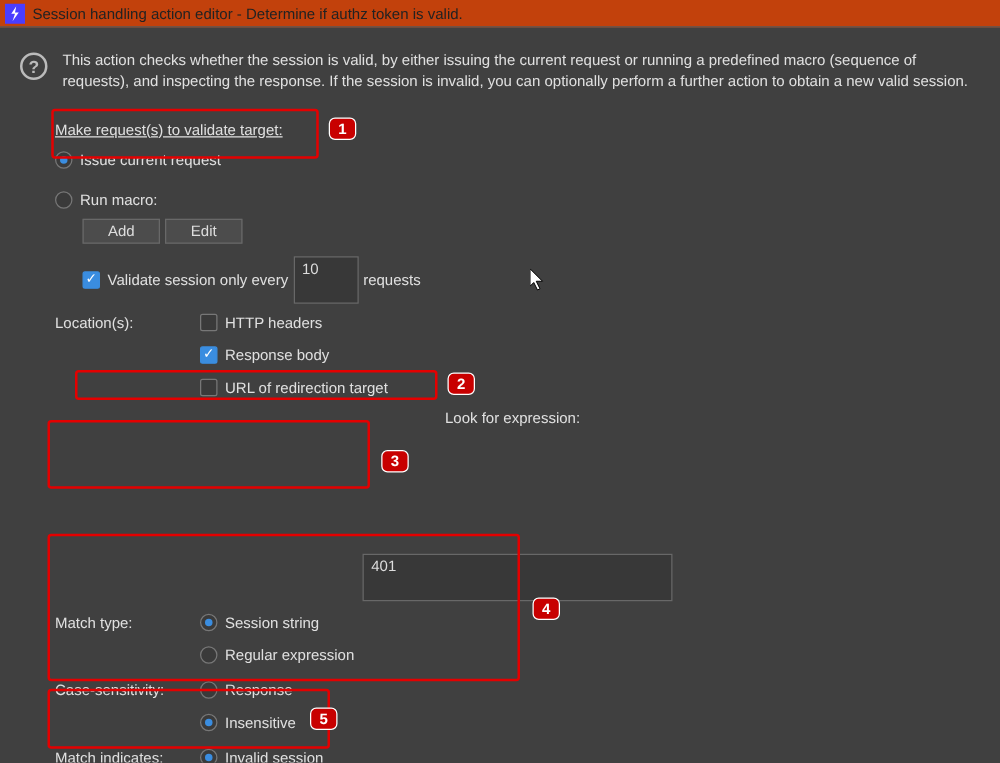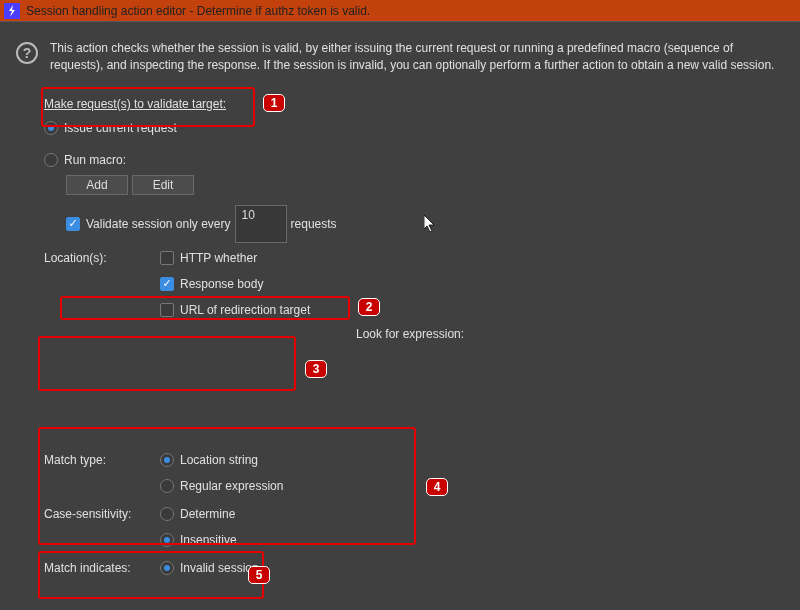--- a/index.html
+++ b/index.html
@@ -160,52 +160,53 @@
     <div class="check sel"></div>
     <span class="label">Validate session only every</span>
     <div class="textfield" style="width:52px; margin:0 4px; text-align:left;">10</div>
     <span class="label">requests</span>
   </div>
 
 
   <div class="row">
     <span class="group-label">Location(s):</span>
     <div class="check"></div>
-    <span class="label">HTTP whether</span>
+    <span class="label">HTTP headers</span>
   </div>
   <div class="row">
     <span class="group-label"></span>
     <div class="check sel"></div>
     <span class="label">Response body</span>
   </div>
   <div class="row">
     <span class="group-label"></span>
     <div class="check"></div>
     <span class="label">URL of redirection target</span>
   </div>
 
   <div class="row" style="margin-top:6px;flex-direction:column;">
     <span class="group-label">Look for expression:</span>
+    <div class="textfield" style="width:248px;">401</div>
   </div>
 
   <div class="row" style="margin-top:6px;">
     <span class="group-label">Match type:</span>
     <div class="radio sel"></div>
-    <span class="label">Location string</span>
+    <span class="label">Session string</span>
   </div>
   <div class="row">
     <span class="group-label"></span>
     <div class="radio"></div>
     <span class="label">Regular expression</span>
   </div>
 
   <div class="row" style="margin-top:6px;">
     <span class="group-label">Case-sensitivity:</span>
     <div class="radio"></div>
-    <span class="label">Determine</span>
+    <span class="label">Response</span>
   </div>
   <div class="row">
     <span class="group-label"></span>
     <div class="radio sel"></div>
     <span class="label">Insensitive</span>
   </div>
 
   <div class="row" style="margin-top:6px;">
     <span class="group-label">Match indicates:</span>
     <div class="radio sel"></div>

